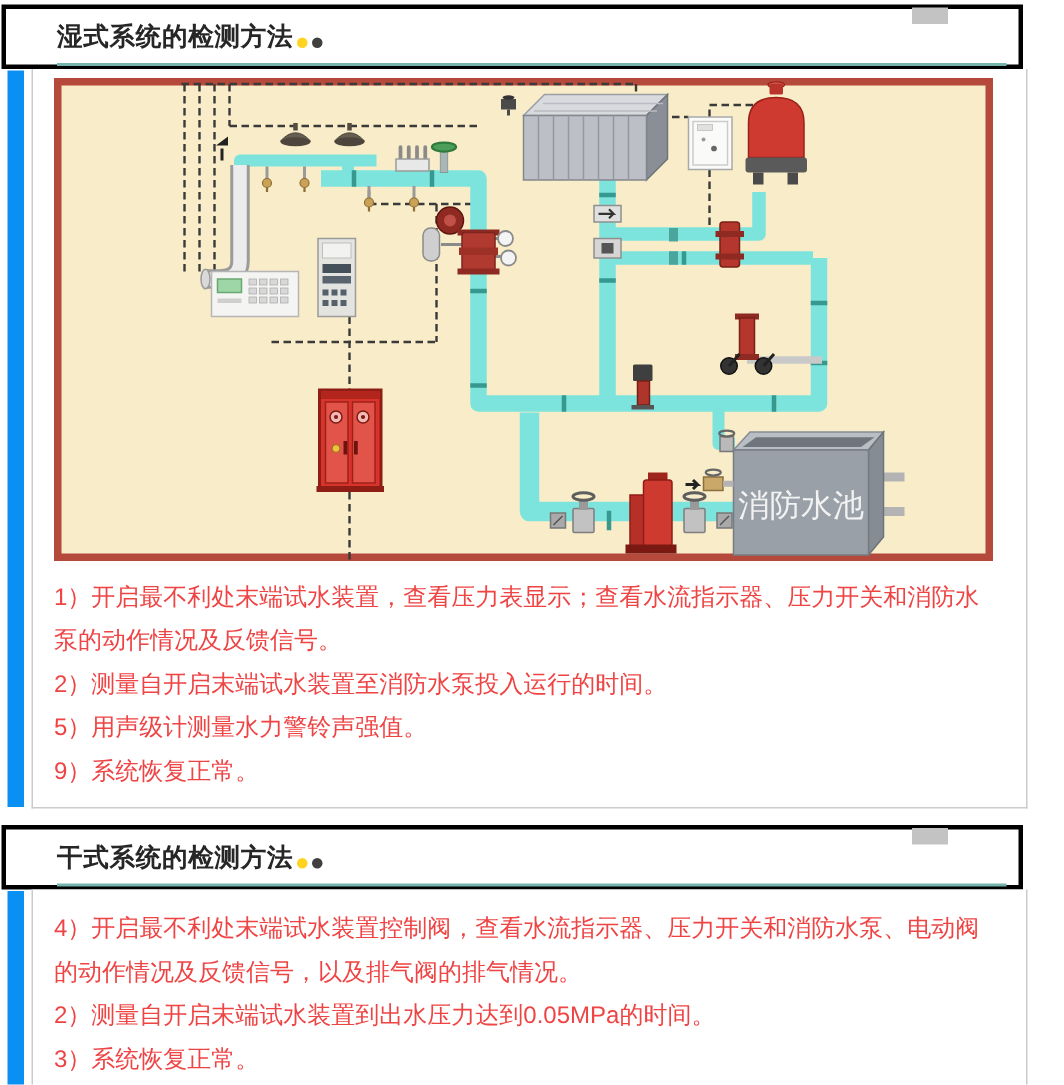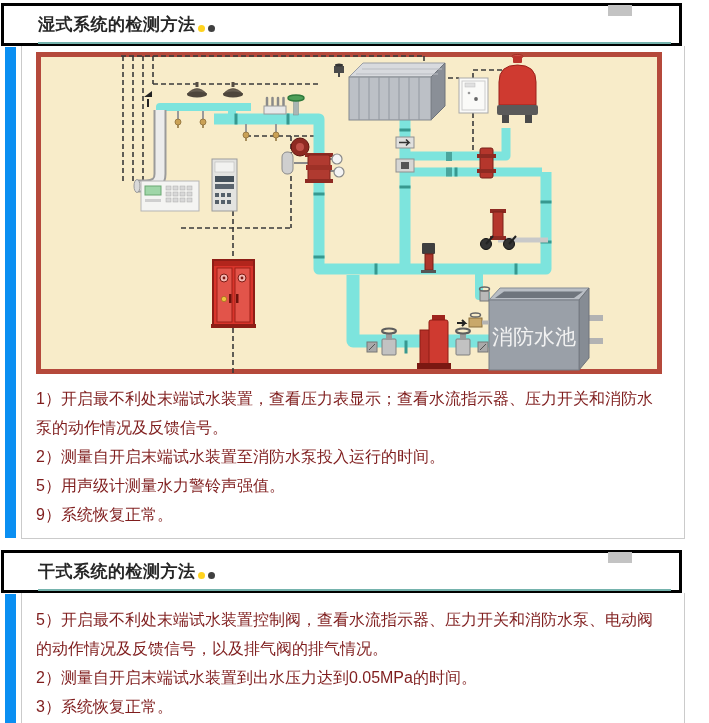--- a/index.html
+++ b/index.html
@@ -23,21 +23,21 @@
   .teal-line{position:absolute;left:34px;bottom:-1px;width:633px;height:2px;background:#75b3ad;z-index:2;}
   .body-wrap{position:relative;}
   .blue-bar{position:absolute;left:5px;top:1px;bottom:1px;width:11px;background:#0a8ff2;}
   .content-box{
     margin-left:21px;width:664px;box-sizing:border-box;background:#fff;
     border:1px solid #cbcbcb;border-top:none;padding:6px 14px 9px 14px;
   }
   .content-box.text-only{padding-top:10px;padding-bottom:6px;}
   .figure{width:637px;height:322px;line-height:0;}
   .list{margin-top:10px;max-width:626px;}
-  .list p{margin:0;font-size:16px;line-height:29px;color:#7f1d1d;}
+  .list p{margin:0;font-size:16px;line-height:29px;color:#ef4444;}
 </style>
 </head>
 <body>
 
 <div class="page">
 
   <section class="card">
     <div class="title-box">
       <h2 class="title">湿式系统的检测方法</h2>
       <span class="dot dot-yellow"></span>
@@ -319,21 +319,21 @@
       <h2 class="title">干式系统的检测方法</h2>
       <span class="dot dot-yellow"></span>
       <span class="dot dot-dark"></span>
       <span class="corner-tab"></span>
       <span class="teal-line"></span>
     </div>
     <div class="body-wrap">
       <span class="blue-bar"></span>
       <div class="content-box text-only">
         <div class="list" style="margin-top:2px;">
-          <p>5）开启最不利处末端试水装置控制阀，查看水流指示器、压力开关和消防水泵、电动阀的动作情况及反馈信号，以及排气阀的排气情况。</p>
+          <p>4）开启最不利处末端试水装置控制阀，查看水流指示器、压力开关和消防水泵、电动阀的动作情况及反馈信号，以及排气阀的排气情况。</p>
           <p>2）测量自开启末端试水装置到出水压力达到0.05MPa的时间。</p>
           <p>3）系统恢复正常。</p>
         </div>
       </div>
     </div>
   </section>
 
 </div>
 
 </body></html>

